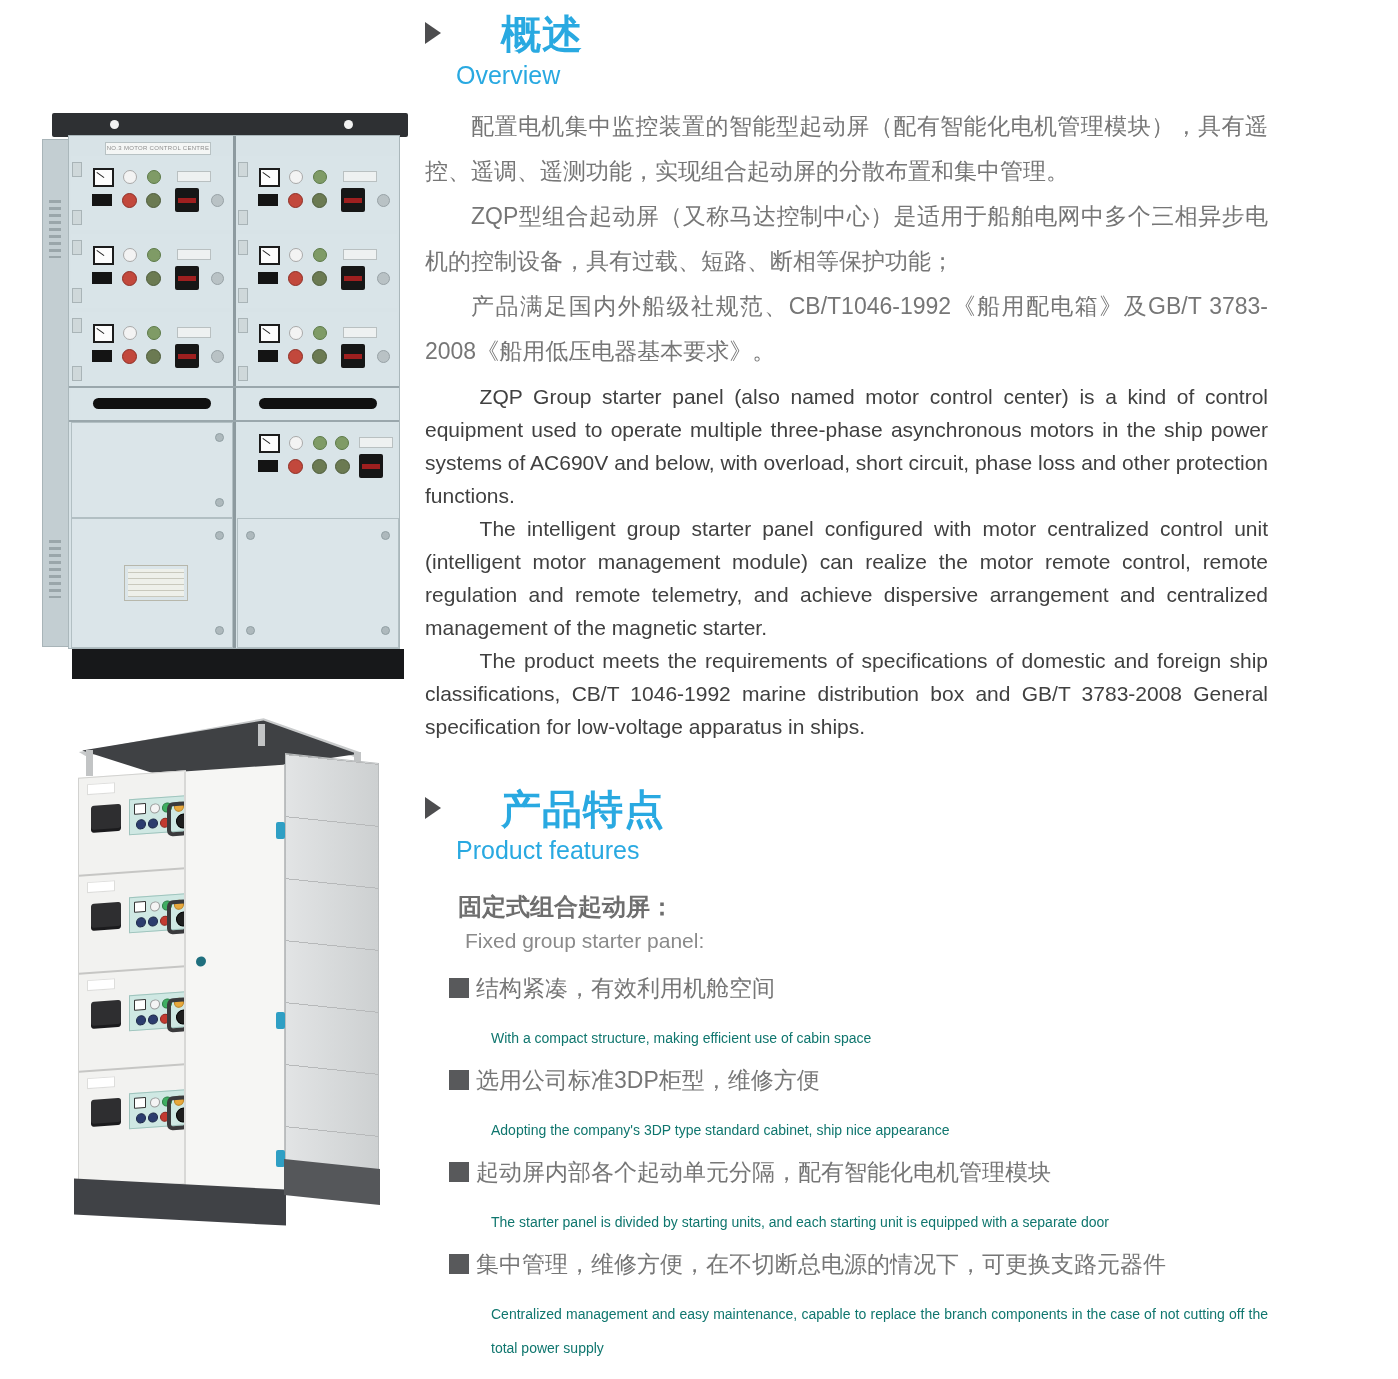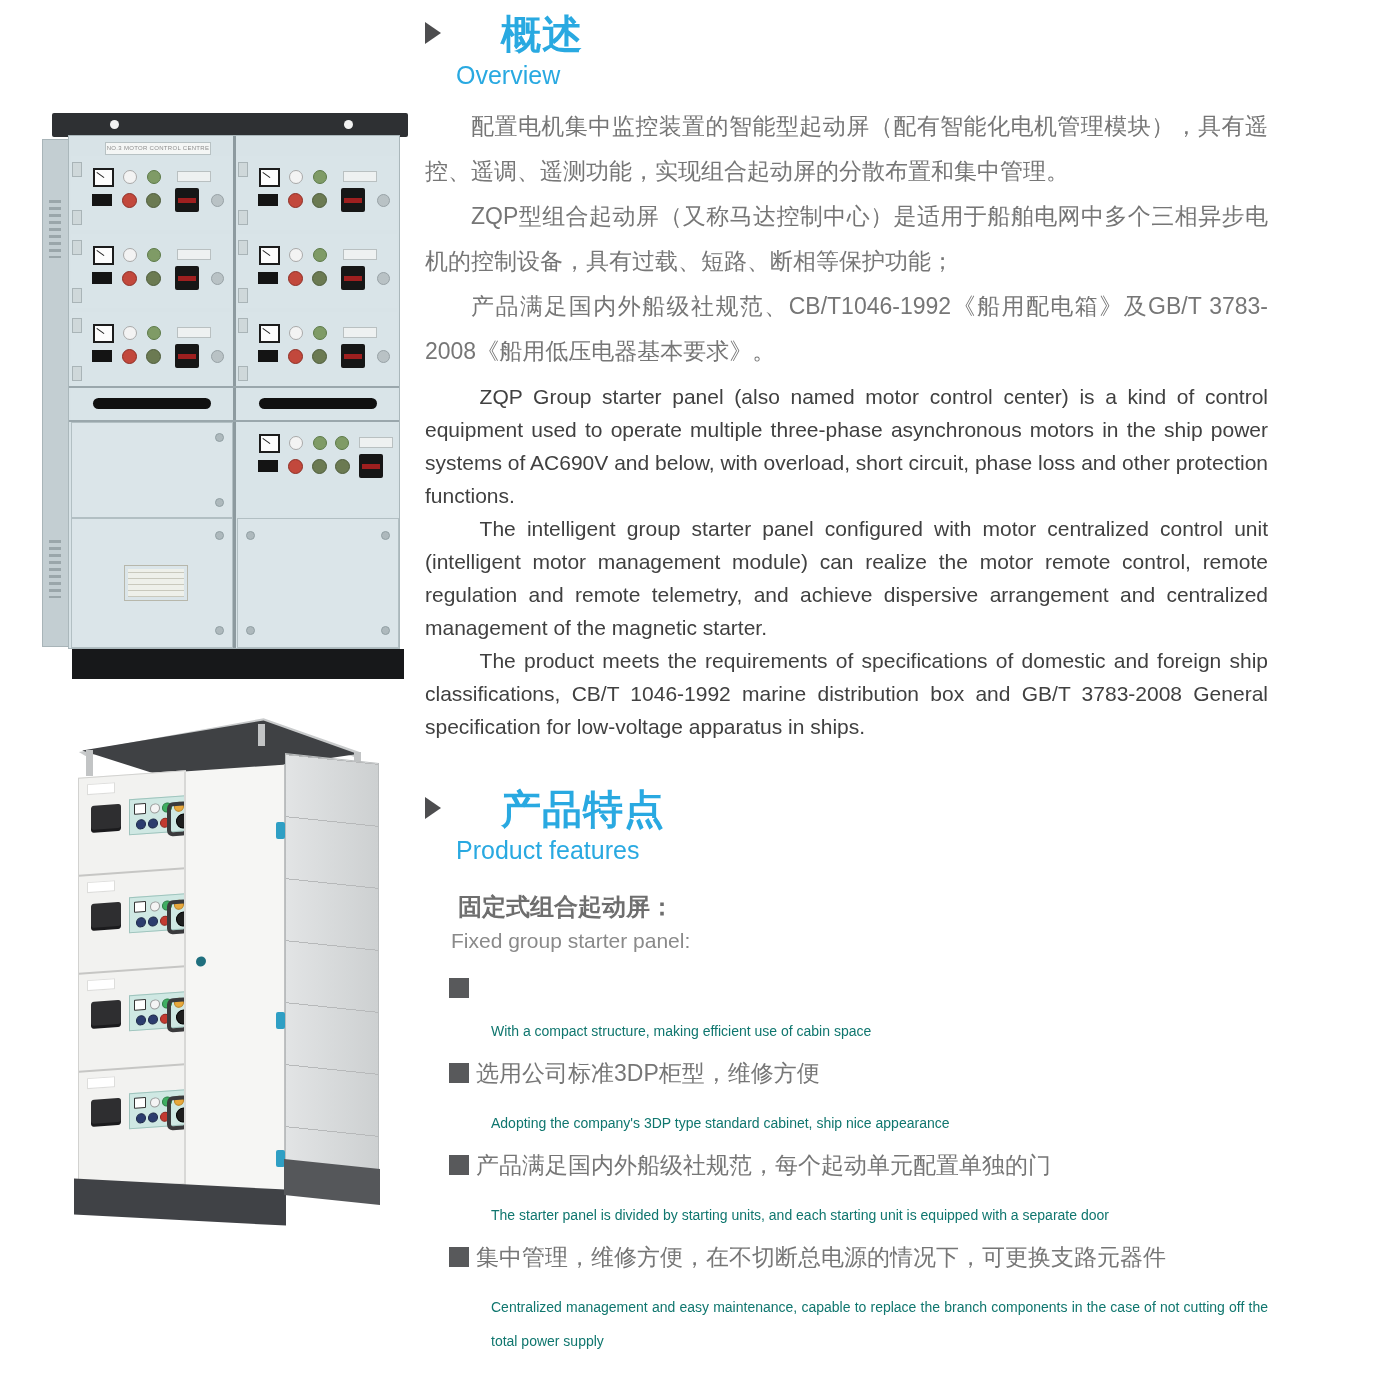--- a/index.html
+++ b/index.html
@@ -16,21 +16,21 @@
   .tri{width:0;height:0;border-left:16px solid #4d4d4f;border-top:11px solid transparent;border-bottom:11px solid transparent;margin:10px 14px 0 0;}
   .sec-title{font-size:40px;line-height:44px;color:#29a9e1;font-weight:bold;letter-spacing:1px;margin-left:46px;}
   .sec-sub{font-size:25px;line-height:30px;color:#29a9e1;margin:4px 0 0 31px;}
   .cn-block{margin-top:14px;}
   .cn-para{font-size:23px;line-height:45px;color:#767676;text-align:justify;text-indent:2em;margin:0;}
   .en-block{margin-top:6px;}
   .en-para{font-size:21px;line-height:33px;color:#404040;text-align:justify;text-indent:2.6em;margin:0;}
 
   .feat{margin-top:44px;}
   .feat-subtitle-cn{font-size:24px;font-weight:bold;color:#6e6e6e;margin:26px 0 0 33px;}
-  .feat-subtitle-en{font-size:21px;color:#8a8a8a;margin:6px 0 0 26px;}
+  .feat-subtitle-en{font-size:21px;color:#8a8a8a;margin:6px 0 0 40px;}
   .bullets{margin:18px 0 0 24px;}
   .bullet{margin-top:8px;}
   .b-cn{display:flex;align-items:flex-start;font-size:23px;color:#767676;line-height:34px;}
   .sq{flex:0 0 auto;width:20px;height:20px;background:#58595b;margin:7px 7px 0 0;}
   .b-en{font-size:14px;color:#0f766e;line-height:34px;text-align:justify;padding-left:42px;margin-top:16px;}
 
   
   .fig1{position:absolute;left:40px;top:105px;width:372px;height:580px;}
   .f1-cap{position:absolute;left:12px;top:8px;width:356px;height:24px;background:#2e3033;border-radius:2px;}
   .f1-cap .dot{position:absolute;top:7px;width:9px;height:9px;border-radius:50%;background:#f2f2f2;}
@@ -372,34 +372,35 @@
       </div>
       <div class="sec-sub">Product features</div>
 
       <div class="feat-subtitle-cn">固定式组合起动屏：</div>
       <div class="feat-subtitle-en">Fixed group starter panel:</div>
 
       <div class="bullets">
         <div class="bullet">
           <div class="b-cn">
             <span class="sq"></span>
+            <span>结构紧凑，有效利用机舱空间</span>
           </div>
           <div class="b-en">With a compact structure, making efficient use of cabin space</div>
         </div>
         <div class="bullet">
           <div class="b-cn">
             <span class="sq"></span>
             <span>选用公司标准3DP柜型，维修方便</span>
           </div>
           <div class="b-en">Adopting the company's 3DP type standard cabinet, ship nice appearance</div>
         </div>
         <div class="bullet">
           <div class="b-cn">
             <span class="sq"></span>
-            <span>产品满足国内外船级社规范，每个起动单元配置单独的门</span>
+            <span>起动屏内部各个起动单元分隔，配有智能化电机管理模块</span>
           </div>
           <div class="b-en">The starter panel is divided by starting units, and each starting unit is equipped with a separate door</div>
         </div>
         <div class="bullet">
           <div class="b-cn">
             <span class="sq"></span>
             <span>集中管理，维修方便，在不切断总电源的情况下，可更换支路元器件</span>
           </div>
           <div class="b-en">Centralized management and easy maintenance, capable to replace the branch components in the case of not cutting off the total power supply</div>
         </div>

